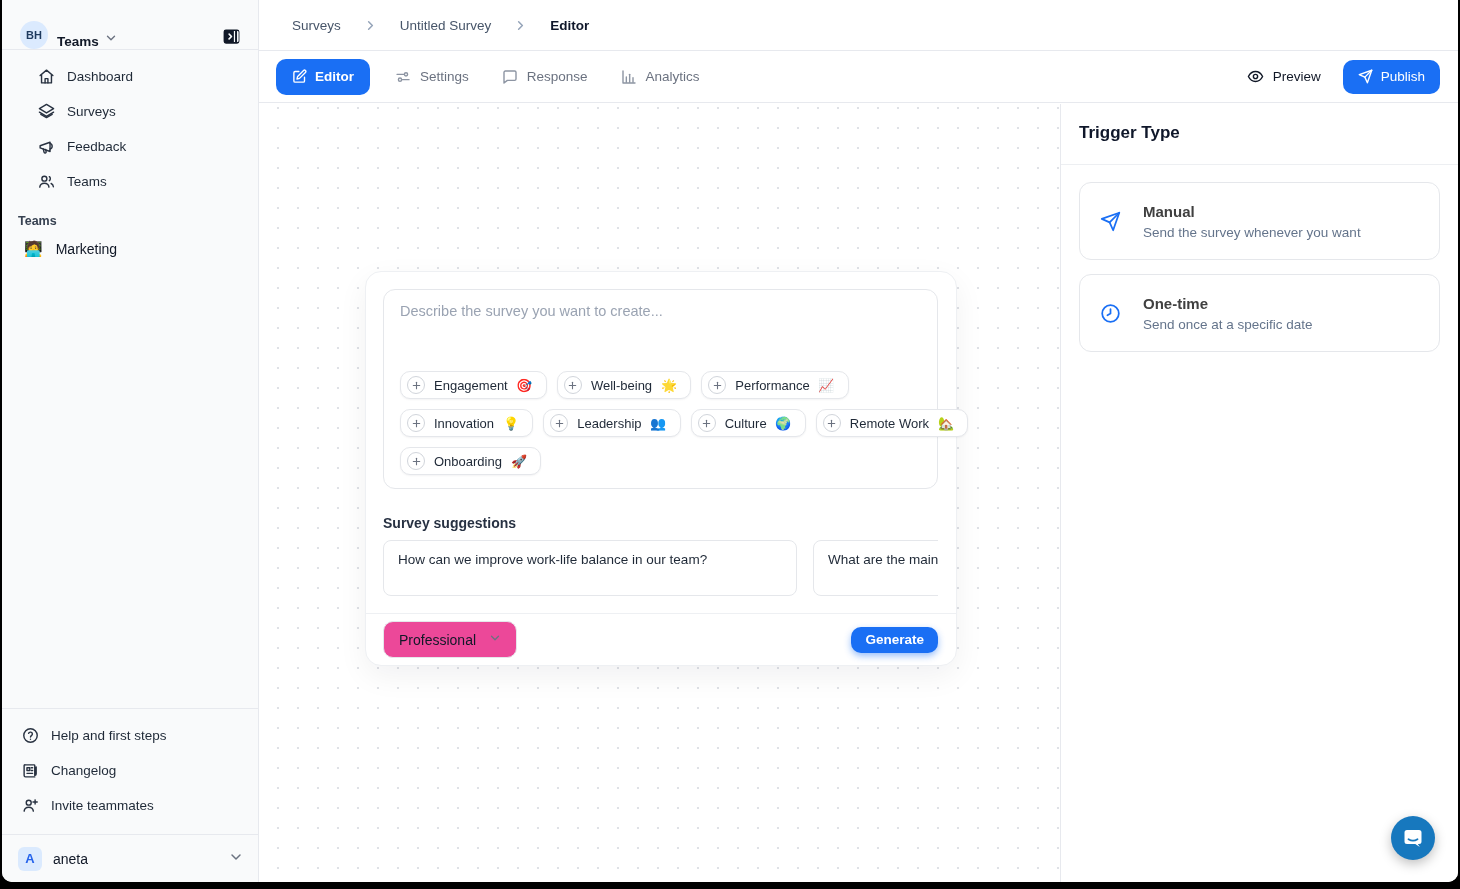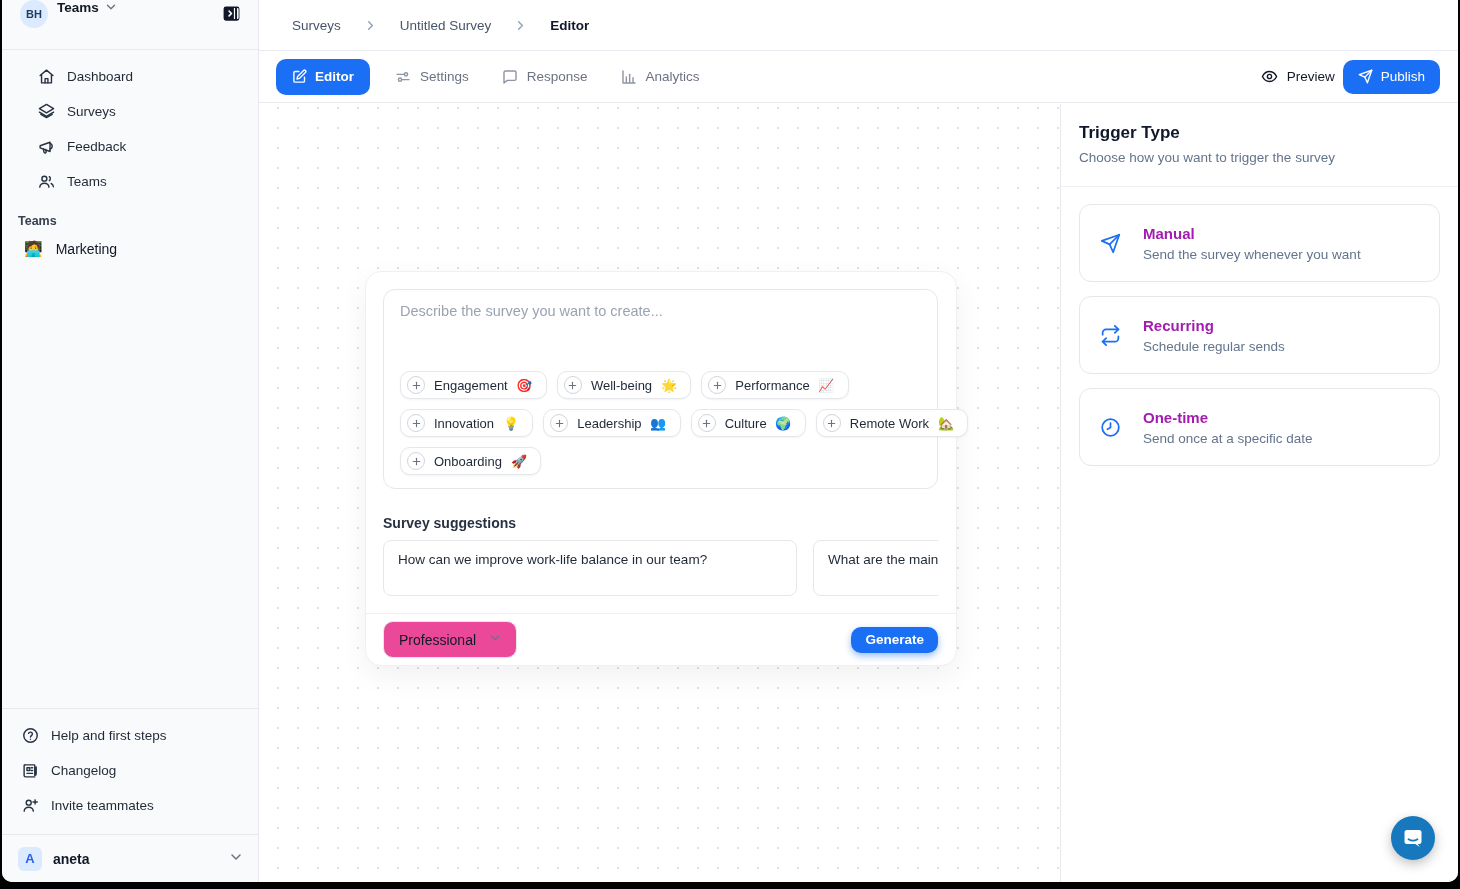--- a/index.html
+++ b/index.html
@@ -4,21 +4,21 @@
 <style>
   * { margin:0; padding:0; box-sizing:border-box; }
   html,body { width:1460px; height:889px; background:#000; overflow:hidden;
     font-family:"Liberation Sans","DejaVu Sans",sans-serif; }
   .window { position:absolute; left:2px; top:0; right:2px; bottom:7px;
     background:#fff; border-radius:0 0 10px 10px; overflow:hidden; }
 
   
   .sidebar { position:absolute; left:0; top:0; bottom:0; width:257px;
     background:#f9fafb; border-right:1px solid #e7e9ee; display:flex; flex-direction:column; }
-  .sb-top { height:50px; display:flex; align-items:flex-start; padding:0 14px 0 18px;
+  .sb-top { height:50px; display:flex; align-items:flex-end; padding:0 14px 0 18px;
     border-bottom:1px solid #e7e9ee; }
   .ws-avatar { width:28px; height:28px; border-radius:50%; background:#dbeafe;
     color:#1e3a5f; font-size:11px; font-weight:bold; display:flex; align-items:center;
     justify-content:center; }
   .ws-name { margin-left:9px; font-size:13.5px; font-weight:bold; color:#111827; }
   .sb-top .chev { margin-left:5px; color:#6b7280; }
   .sb-collapse { margin-left:auto; width:26px; height:26px; display:flex; align-items:center;
     justify-content:center; border-radius:6px; cursor:pointer; color:#111827; }
   .sb-nav { padding:10px 8px 0 24px; }
   .sb-item { display:flex; align-items:center; gap:12px; padding:8px 12px; border-radius:8px;
@@ -27,41 +27,41 @@
   .sb-section { padding:14px 16px 4px 16px; font-size:12.5px; font-weight:bold; color:#374151; }
   .sb-team { display:flex; align-items:center; gap:13px; padding:8px 12px 8px 14px; margin:0 8px;
     border-radius:8px; font-size:14px; color:#111827; cursor:pointer; }
   .sb-team .emoji { font-size:15px; }
   .sb-spacer { flex:1; }
   .sb-bottom { border-top:1px solid #e7e9ee; padding:10px 8px; }
   .sb-user { border-top:1px solid #e7e9ee; height:48px; display:flex; align-items:center;
     padding:0 14px 0 16px; cursor:pointer; }
   .u-avatar { width:24px; height:24px; border-radius:6px; background:#dbeafe; color:#2563eb;
     font-weight:bold; font-size:13px; display:flex; align-items:center; justify-content:center; }
-  .u-name { margin-left:11px; font-size:14px; font-weight:bold; color:#111827; }
+  .u-name { margin-left:11px; font-size:14px; font-weight:normal; color:#111827; }
   .sb-user .chev { margin-left:auto; color:#6b7280; }
 
   
   .main { position:absolute; left:257px; top:0; right:0; bottom:0; }
   .crumbbar { height:51px; background:#fff; border-bottom:1px solid #e7e9ee;
     display:flex; align-items:center; padding:0 24px 0 33px; }
   .crumb { font-size:13.5px; color:#475569; cursor:pointer; }
   .crumb.current { color:#0f172a; font-weight:bold; cursor:default; }
   .crumb-sep { margin:0 22px; color:#94a3b8; display:flex; }
 
   
   .toolbar { height:52px; background:#fff; border-bottom:1px solid #e7e9ee;
     display:flex; align-items:center; padding:0 18px 0 17px; }
   .tab-active { display:flex; align-items:center; gap:8px; background:#1a6ff4; color:#fff;
     font-size:13.5px; font-weight:bold; border:none; border-radius:10px; height:36px;
     padding:0 16px; cursor:pointer; }
   .tab { display:flex; align-items:center; gap:9px; color:#6b7280; font-size:13.5px;
     background:none; border:none; margin-left:17px; padding:0 8px; height:36px; cursor:pointer; }
   .tab svg { color:#8d95a3; }
-  .tb-right { margin-left:auto; display:flex; align-items:center; }
+  .tb-right { margin-left:auto; display:flex; align-items:center; gap:14px; }
   .preview-btn { display:flex; align-items:center; gap:9px; background:none; border:none;
     font-size:13.5px; color:#111827; cursor:pointer; padding:6px 8px; }
   .publish-btn { display:flex; align-items:center; gap:8px; background:#1a6ff4; color:#fff;
     border:none; border-radius:10px; height:34px; padding:0 15px; font-size:13.5px;
     font-weight:normal; cursor:pointer; }
 
   
   .workarea { position:absolute; top:104px; left:0; right:0; bottom:0; display:flex; }
   .canvas { position:relative; width:801px; background:#fff;
     background-image:radial-gradient(#dfe1e6 1.3px, transparent 1.4px);
@@ -100,21 +100,21 @@
 
   
   .rpanel { flex:1; background:#fff; border-left:1px solid #e7e9ee; }
   .rp-head { padding:19px 18px 21px 18px; border-bottom:1px solid #edeff2; }
   .rp-title { font-size:17px; font-weight:bold; color:#0f172a; }
   .rp-sub { margin-top:7px; font-size:13.5px; color:#64748b; }
   .rp-body { padding:17px 18px; display:flex; flex-direction:column; gap:14px; }
   .opt-card { border:1px solid #e5e7eb; border-radius:12px; background:#fff; height:78px;
     display:flex; align-items:center; padding:0 20px; gap:22px; cursor:pointer; }
   .opt-card svg { color:#1a6ff4; flex:0 0 auto; }
-  .opt-title { font-size:15px; font-weight:bold; color:#a21caf; }
+  .opt-title { font-size:15px; font-weight:bold; color:#404040; }
   .opt-desc { margin-top:5px; font-size:13.5px; color:#64748b; }
 
   
   .chat-fab { position:absolute; right:23px; bottom:22px; width:44px; height:44px;
     border-radius:50%; background:#1778be; border:none; cursor:pointer; display:flex;
     align-items:center; justify-content:center; box-shadow:0 4px 12px rgba(0,0,0,.25); }
 </style>
 </head>
 <body>
 
@@ -405,47 +405,34 @@
               </span>
             </button>
             <button class="generate-btn">Generate</button>
           </div>
         </div>
       </div>
 
       <aside class="rpanel">
         <div class="rp-head">
           <div class="rp-title">Trigger Type</div>
-          <div class="rp-sub">Choose how you want to trigger the survey</div>
         </div>
         <div class="rp-body">
           <div class="opt-card">
             <svg width="21" height="21" viewBox="0 0 24 24" fill="none" stroke="currentColor" stroke-width="2" stroke-linecap="round" stroke-linejoin="round">
                 <path d="M22 2 11 13"></path>
                 <path d="M22 2 15 22l-4-9-9-4z"></path>
               </svg>
             <div>
               <div class="opt-title">Manual</div>
               <div class="opt-desc">Send the survey whenever you want</div>
             </div>
           </div>
           <div class="opt-card">
             <svg width="21" height="21" viewBox="0 0 24 24" fill="none" stroke="currentColor" stroke-width="2" stroke-linecap="round" stroke-linejoin="round">
-                <polyline points="17 1 21 5 17 9"></polyline>
-                <path d="M3 11V9a4 4 0 0 1 4-4h14"></path>
-                <polyline points="7 23 3 19 7 15"></polyline>
-                <path d="M21 13v2a4 4 0 0 1-4 4H3"></path>
-              </svg>
-            <div>
-              <div class="opt-title">Recurring</div>
-              <div class="opt-desc">Schedule regular sends</div>
-            </div>
-          </div>
-          <div class="opt-card">
-            <svg width="21" height="21" viewBox="0 0 24 24" fill="none" stroke="currentColor" stroke-width="2" stroke-linecap="round" stroke-linejoin="round">
                 <circle cx="12" cy="12" r="9.5"></circle>
                 <polyline points="12 7 12 12 8.5 14"></polyline>
               </svg>
             <div>
               <div class="opt-title">One-time</div>
               <div class="opt-desc">Send once at a specific date</div>
             </div>
           </div>
         </div>
       </aside>

